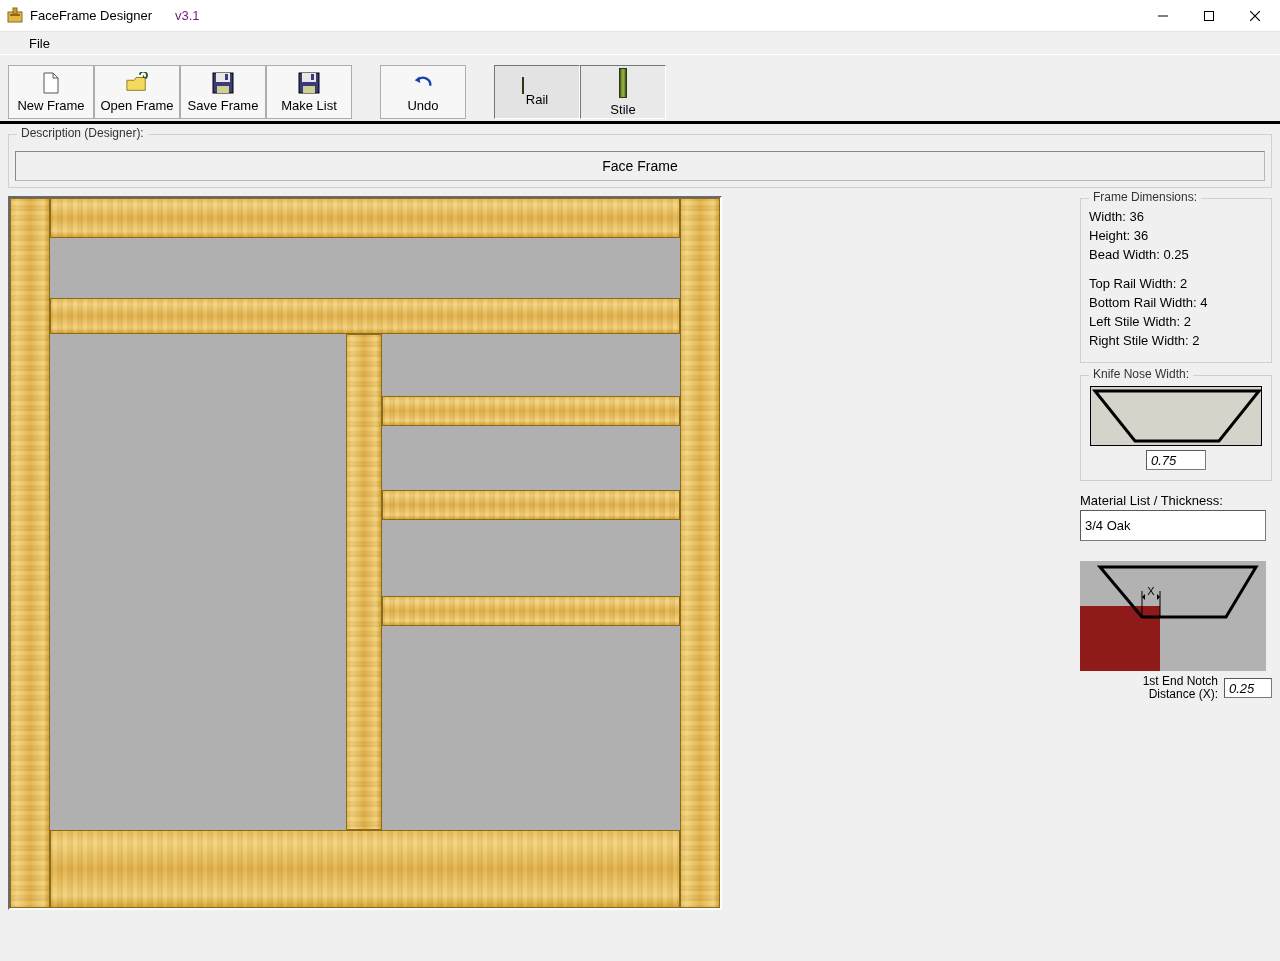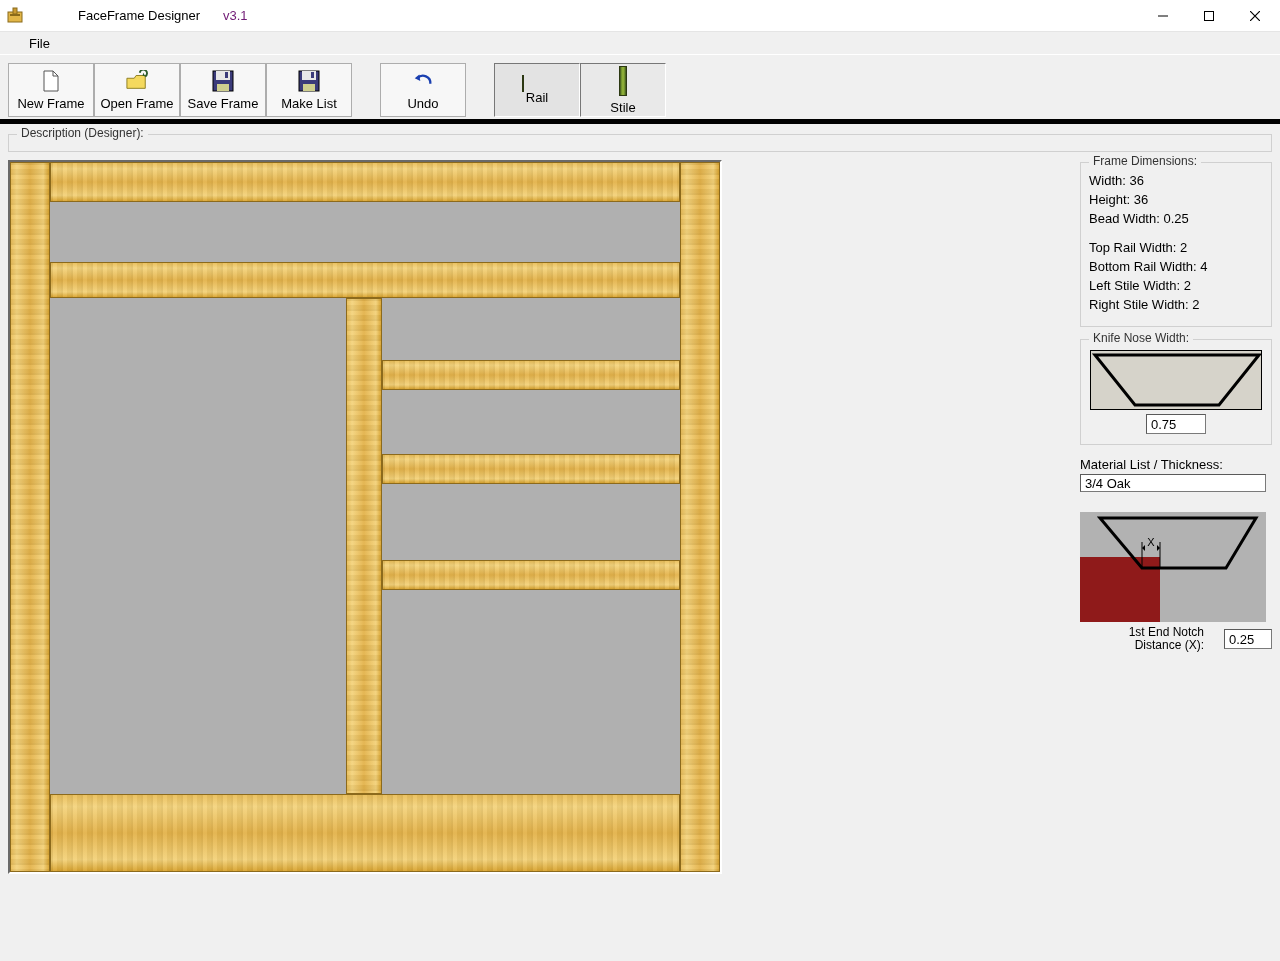--- a/index.html
+++ b/index.html
@@ -20,21 +20,21 @@
     align-items: center;
     padding: 0 2px 0 6px;
     border-bottom: 1px solid #e5e5e5;
     position: relative;
   }
   .titlebar .app-icon {
     width: 18px; height: 18px;
     margin-right: 6px;
     display: flex; align-items: center; justify-content: center;
   }
-  .titlebar .title-text { flex: 0 0 auto; margin-right: 4px; margin-left: 48px; }
+  .titlebar .title-text { flex: 0 0 auto; margin-right: 4px; }
   .titlebar .version-text { color: #701a75; margin-left: 8px; }
   .titlebar .spacer { flex: 1; }
   .win-btn {
     width: 46px; height: 30px;
     display: flex; align-items: center; justify-content: center;
     font-family: "Segoe MDL2 Assets", "Segoe UI Symbol", sans-serif;
     font-size: 10px;
     color: #111;
   }
   
@@ -47,21 +47,21 @@
   }
   .menubar .menu-item {
     padding: 2px 8px;
     display: flex; align-items: center;
   }
   
   .toolbar {
     height: 70px;
     background: #f0f0f0;
     border-top: 1px solid #fff;
-    border-bottom: 5px solid #000000;
+    border-bottom: 3px solid #000000;
     display: flex;
     align-items: flex-end;
     padding: 8px 8px 2px 8px;
     gap: 0;
   }
   .tb-btn {
     min-width: 86px;
     height: 54px;
     border: 1px solid #adadad;
     background: #f7f7f7;
@@ -188,45 +188,46 @@
   .right-panel .knife-canvas svg { position:absolute; left:0; top:0; }
   .num-input-small {
     width: 60px; height: 20px;
     border:1px solid #7a7a7a;
     border-top-color:#5a5a5a;
     border-left-color:#5a5a5a;
     font-size:13px;
     text-align:left;
     padding: 0 4px;
     background:#fff;
+    font-style:italic;
   }
   .centered-input {
     display:flex; justify-content:center;
   }
   .section-label { font-size:13px; margin: 6px 0 2px 0; }
   .material-input {
-    width: 186px; height: 18px;
+    width: 186px; height: 31px;
     border:1px solid #7a7a7a;
     border-top-color:#5a5a5a;
     border-left-color:#5a5a5a;
     background:#fff;
     padding:0 4px;
     font-size:13px;
   }
   .notch-diagram {
     width: 186px; height: 110px;
     margin-top: 20px;
     position: relative;
     background: #b2b2b2;
     overflow:hidden;
   }
   .notch-diagram svg { position:absolute; left:0; top:0; }
   .notch-row {
     display:flex; align-items:center; justify-content:flex-end;
-    padding-top:4px; gap:20px;
+    padding-top:4px; gap:6px;
   }
   .notch-row .nl { text-align:right; font-size:12px; line-height:1.1; }
 </style>
 </head>
 <body>
 
 <div class="titlebar">
   <span class="app-icon">
     <svg width="18" height="18" viewBox="0 0 18 18">
       <rect x="2" y="5" width="14" height="10" fill="#e2b648" stroke="#8a6a1a"></rect>
@@ -319,20 +320,21 @@
   <div class="tb-toggle" style="padding-top:0;">
     <span style="height:30px;display:flex;align-items:center;">
         <span class="stile-swatch"></span>
       </span>
     <span>Stile</span>
   </div>
 </div>
 
 <div class="fieldset" style="margin-top:10px; padding-top:10px; padding-bottom:6px;">
   <span class="legend">Description (Designer):</span>
+  <input class="desc-input" value="Face Frame" style="">
 </div>
 
 <div class="main-row">
 
   <div class="canvas-wrap">
     <div class="canvas">
 
       <div class="wood wood-v" style="left:0; top:0; width:40px; height:710px;"></div>
 
       <div class="wood wood-v" style="right:0; top:0; width:40px; height:710px;"></div>

